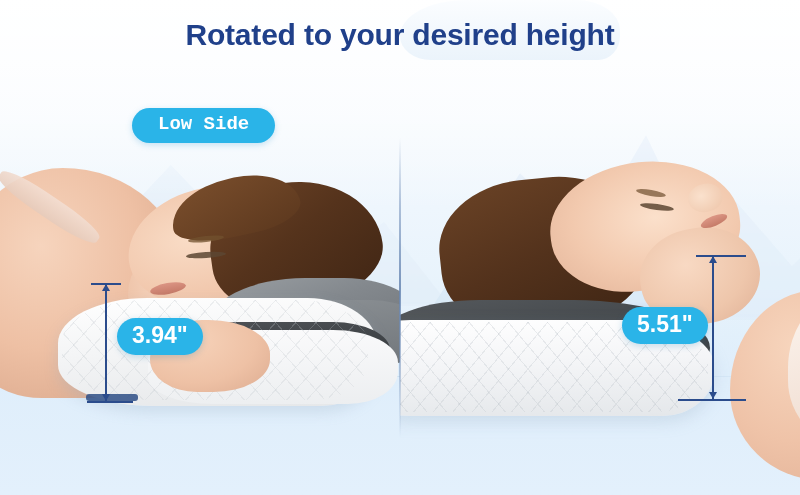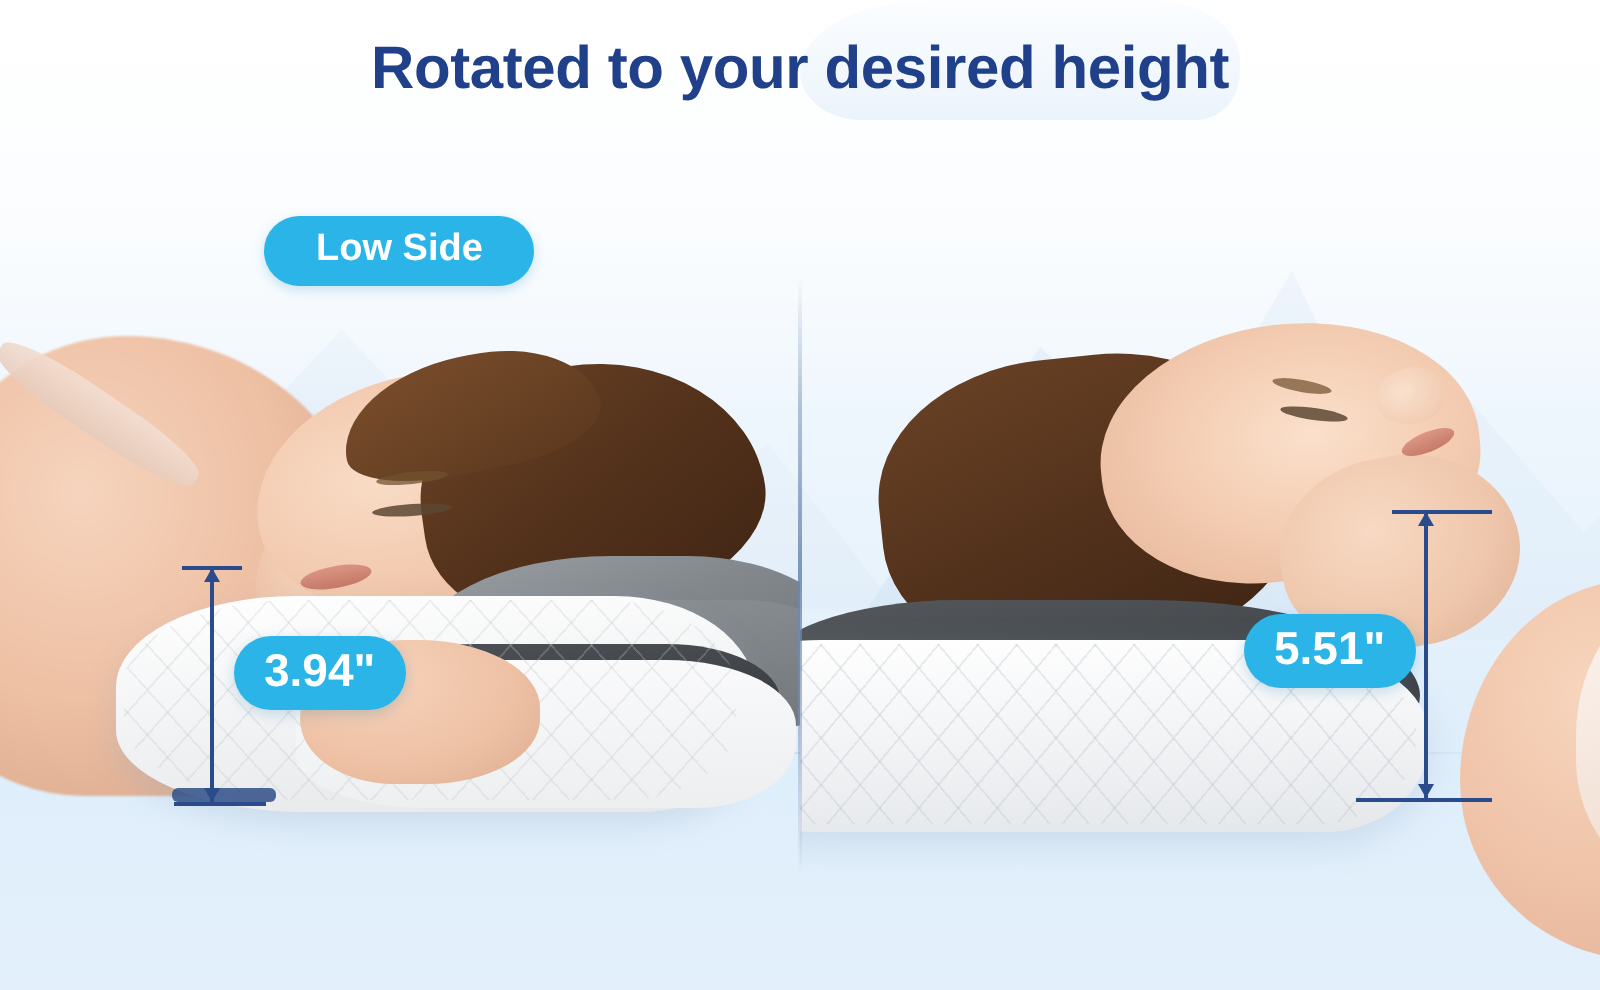--- a/index.html
+++ b/index.html
@@ -105,21 +105,21 @@
     background: #2ab4e8;
     color: #ffffff;
     font-size: 19px;
     font-weight: bold;
     padding: 7px 26px 9px;
     border-radius: 999px;
     line-height: 1;
     white-space: nowrap;
     box-shadow: 0 2px 6px rgba(42,150,208,.25);
   }
-  .badge-low  { left: 132px; top: 108px; }
+  .badge-low  { left: 132px; top: 108px; font-family: Liberation Mono, monospace; }
   .badge-high { left: 528px; top: 108px; }
 
   
   .measure-badge {
     position: absolute;
     z-index: 46;
     background: #2ab4e8;
     color: #ffffff;
     font-size: 23px;
     font-weight: bold;

